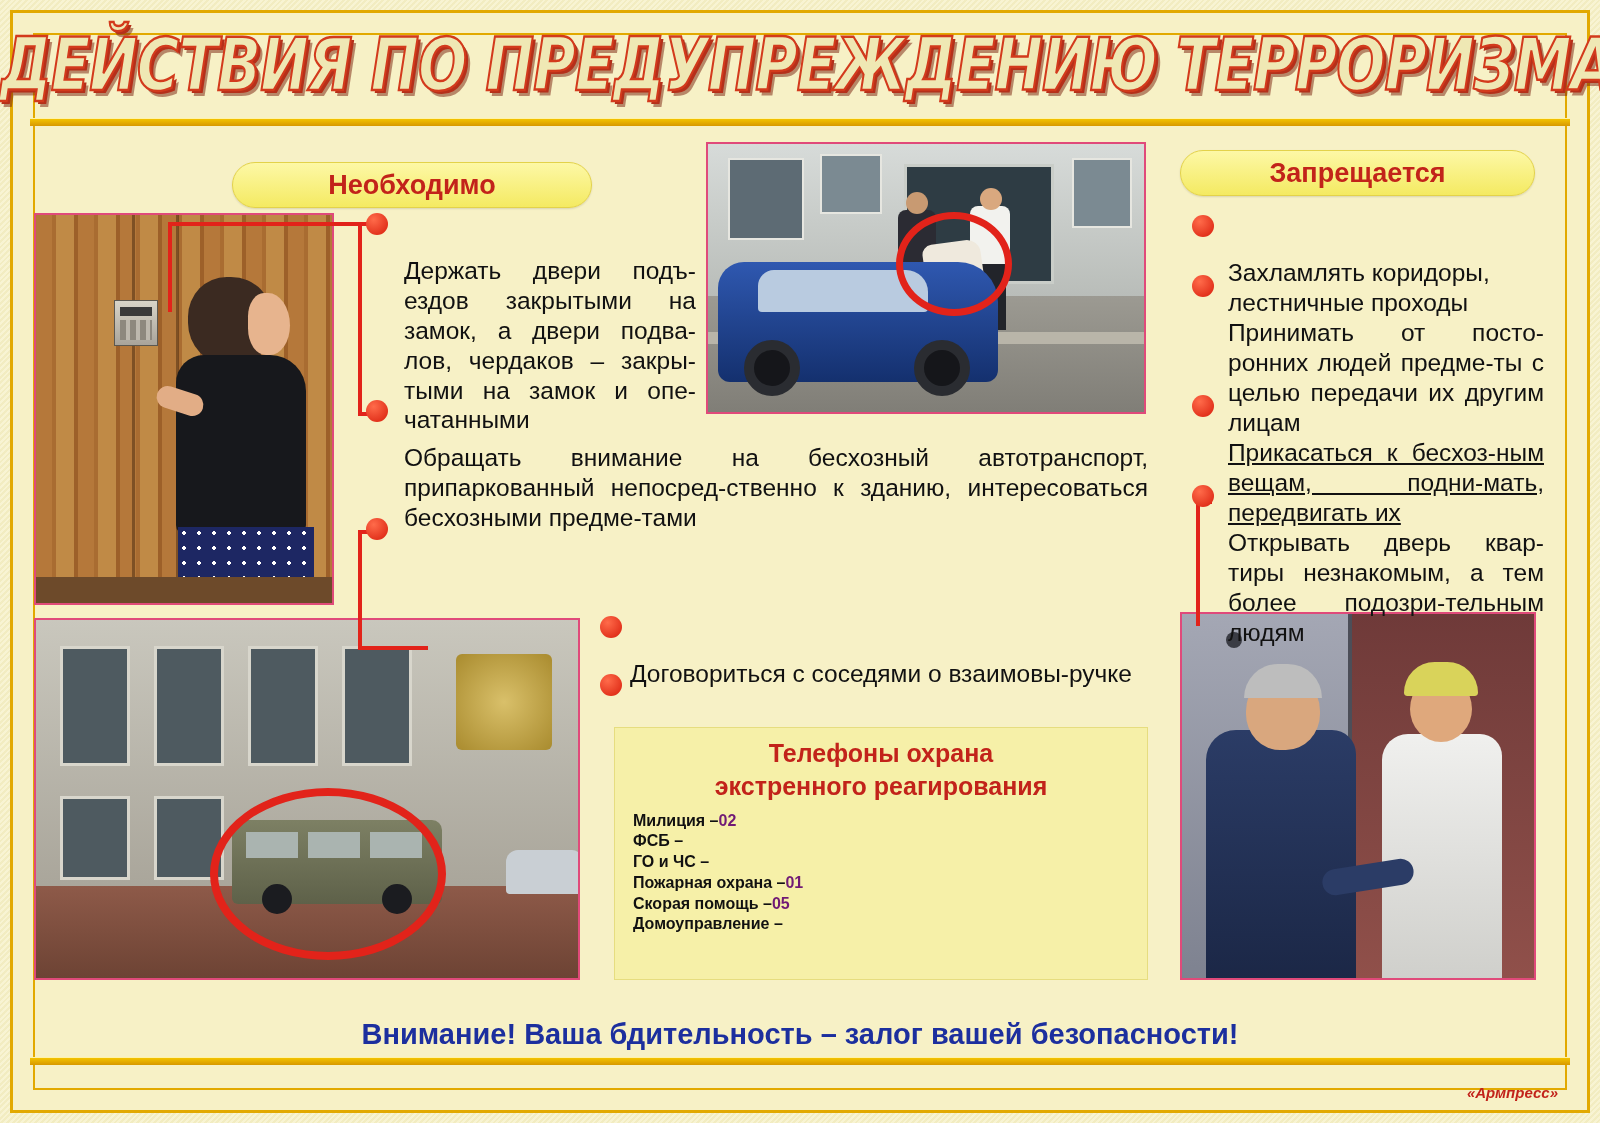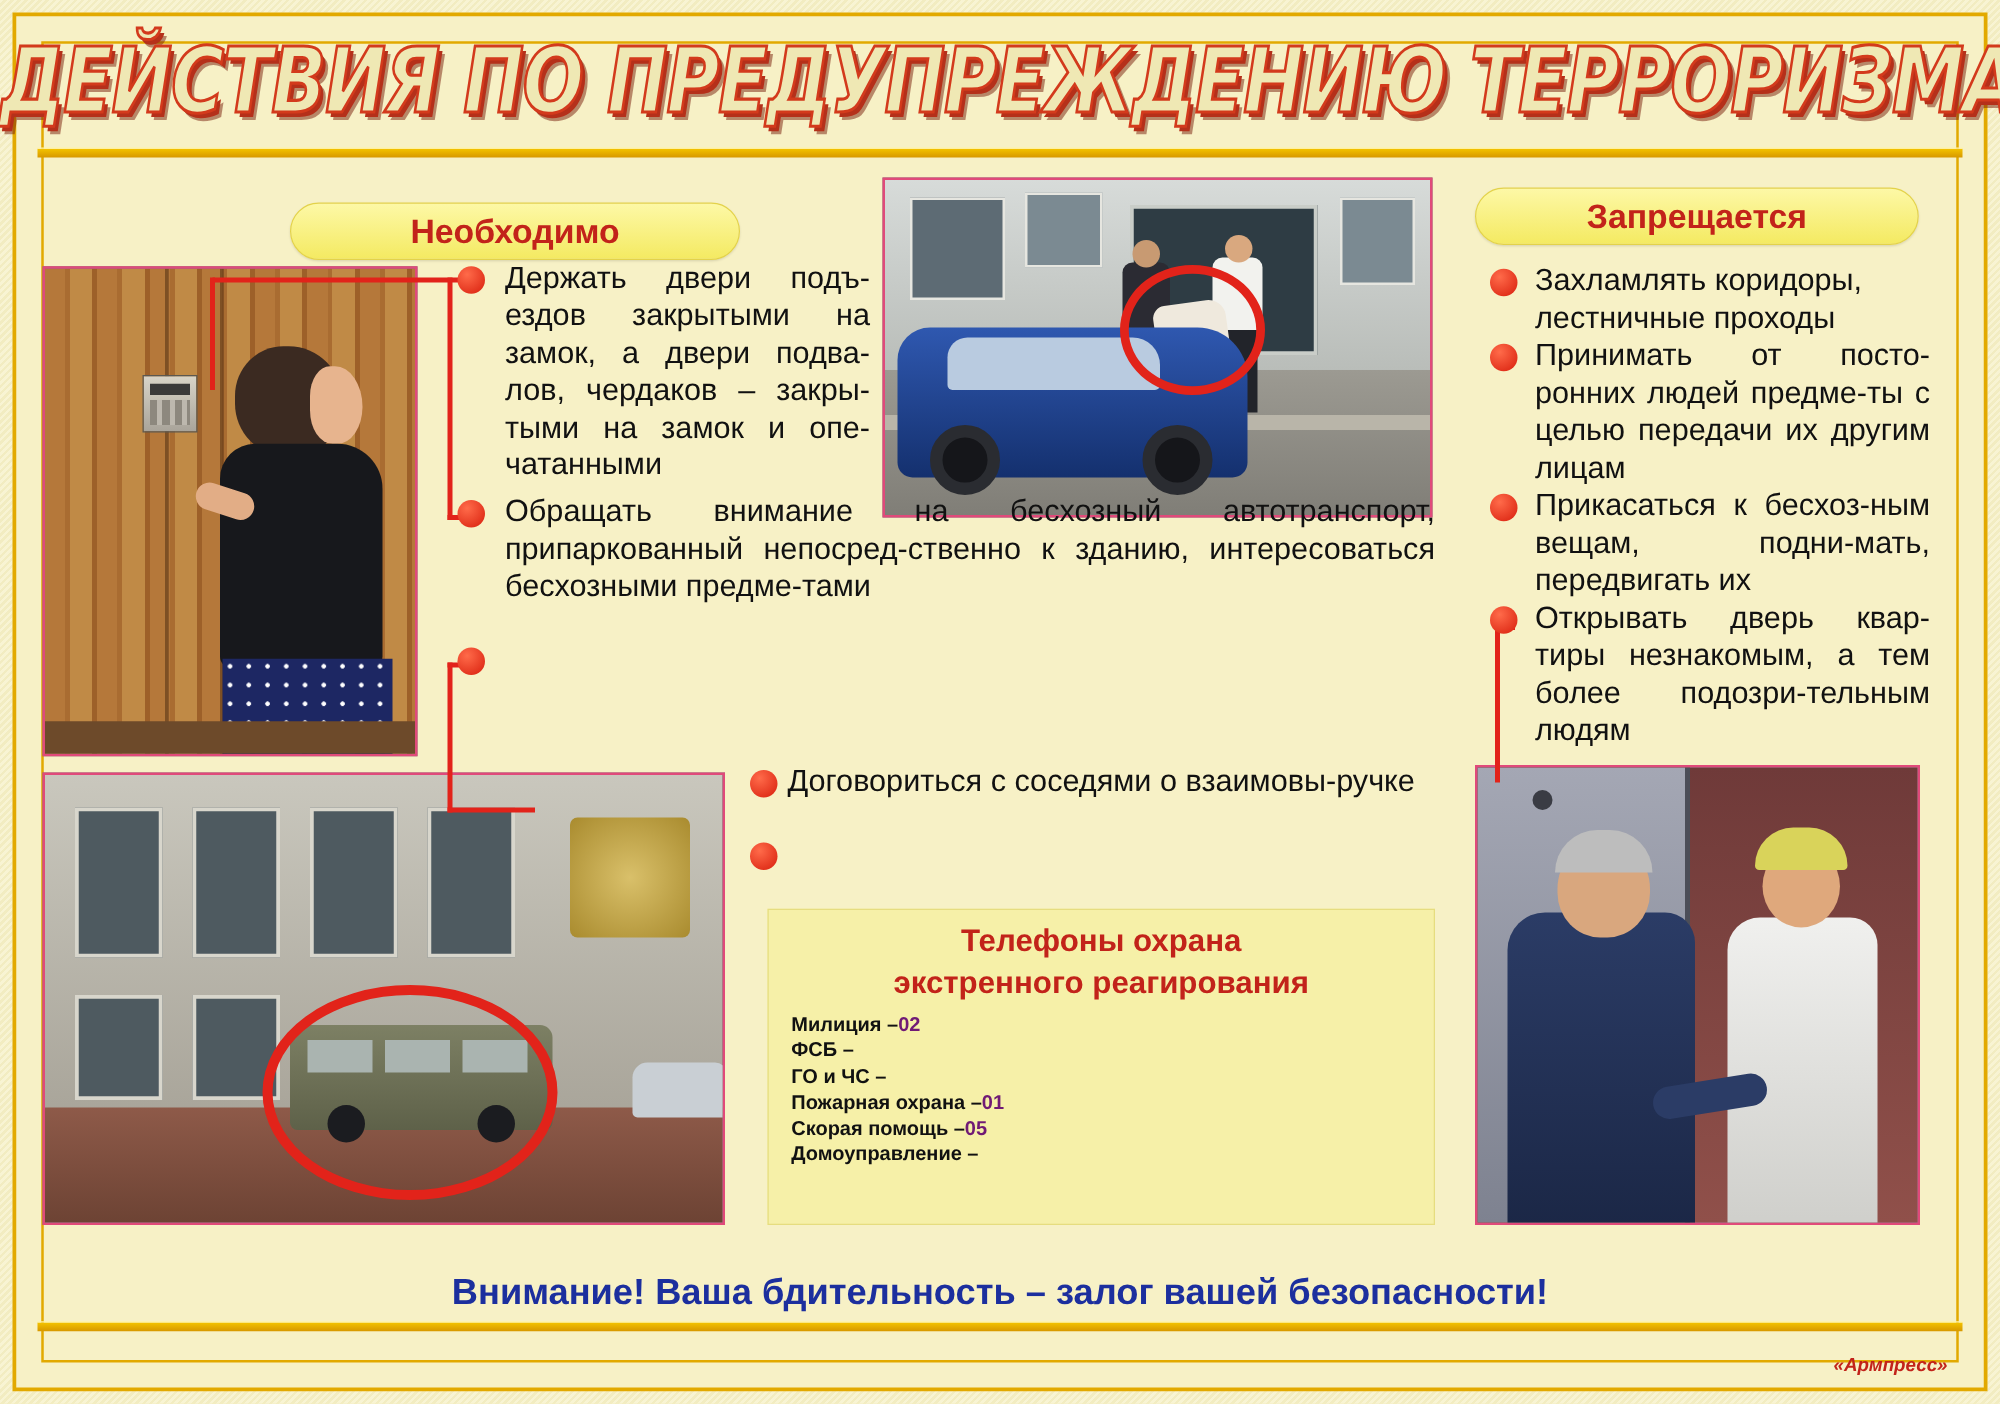--- a/index.html
+++ b/index.html
@@ -250,20 +250,21 @@
   .bullet { position:absolute; width:22px; height:22px; border-radius:50%;
     background:radial-gradient(circle at 35% 30%, #ff6b4a, #d81e0c);
   }
   .btext {
     position:absolute;
     font-size:24.5px;
     color:#111;
     line-height:1.22;
     text-align:justify;
     font-family:"Liberation Sans", sans-serif;
+    margin-top:48px;
   }
   .btext.nojust { text-align:left; }
 
   
   .conn { position:absolute; background:#e2231a; }
 
   
   #phones {
     position:absolute; left:614px; top:727px; width:534px; height:253px;
     background:#f6f0a8; border:1px solid #e6dd7f;
@@ -401,21 +402,21 @@
 
   <div class="bullet" style="left:600px; top:674px;"></div>
 
   <div class="bullet" style="left:1192px; top:215px;"></div>
   <div class="btext nojust" style="left:1228px; top:210px; width:320px;">Захламлять коридоры, лестничные проходы</div>
 
   <div class="bullet" style="left:1192px; top:275px;"></div>
   <div class="btext" style="left:1228px; top:270px; width:316px;">Принимать от посто-ронних людей предме-ты с целью передачи их другим лицам</div>
 
   <div class="bullet" style="left:1192px; top:395px;"></div>
-  <div class="btext" style="left:1228px; top:390px; width:316px;">Прикасаться к бесхоз-ным вещам, подни-мать, передвигать их</div>
+  <div class="btext" style="left:1228px; top:390px; width:316px;text-decoration:underline;">Прикасаться к бесхоз-ным вещам, подни-мать, передвигать их</div>
 
   <div class="bullet" style="left:1192px; top:485px;"></div>
   <div class="btext" style="left:1228px; top:480px; width:316px;">Открывать дверь квар-тиры незнакомым, а тем более подозри-тельным людям</div>
 
   <div id="phones">
     <div class="ph-title">Телефоны охрана</div>
     <div class="ph-title" style="margin-top:2px;">экстренного реагирования</div>
     <div class="rows">
       <div class="row">
         <span>Милиция –</span>

